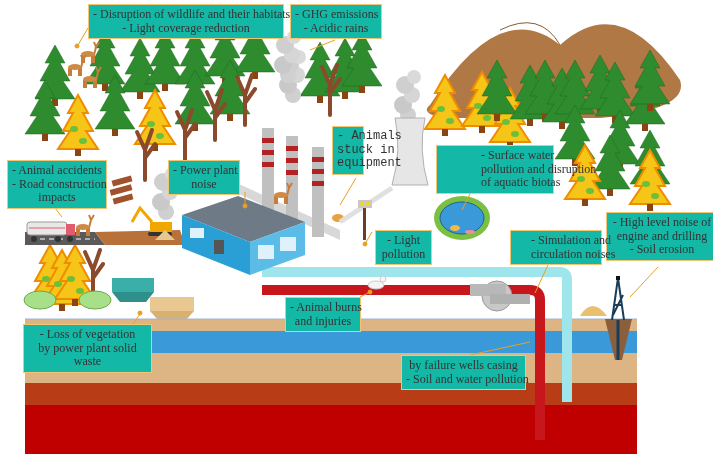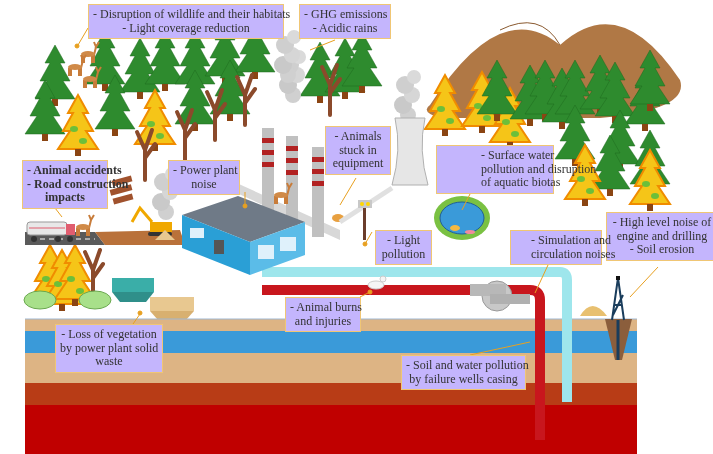--- a/index.html
+++ b/index.html
@@ -1,18 +1,18 @@
 <!DOCTYPE html>
 <html><head>
 <meta charset="utf-8">
 <style>
   html,body{margin:0;padding:0;background:#ffffff;}
   body{width:713px;height:454px;position:relative;overflow:hidden;font-family:"Liberation Serif","DejaVu Serif",serif;}
   #scene{position:absolute;left:0;top:0;width:713px;height:454px;}
-  .label{position:absolute;background:#c4b5fd;border:1px solid #f0c674;color:#333;font-size:12px;line-height:13.5px;text-align:center;box-sizing:border-box;padding:3px 4px;white-space:nowrap;}
+  .label{position:absolute;background:#14b8a6;border:1px solid #f0c674;color:#333;font-size:12px;line-height:13.5px;text-align:center;box-sizing:border-box;padding:3px 4px;white-space:nowrap;}
   .label div{white-space:nowrap;}
 </style>
 </head>
 <body>
 
 <svg id="scene" width="713" height="454" viewBox="0 0 713 454" xmlns="http://www.w3.org/2000/svg">
   <defs>
     <g id="pine">
       <polygon points="0,-40 -10,-22 -5,-22 -15,-4 -8,-4 -20,14 20,14 8,-4 15,-4 5,-22 10,-22" fill="#2e8b2e" stroke="#1f6b1f" stroke-width="0.5"></polygon>
       <rect x="-3" y="14" width="6" height="7" fill="#8b4513"></rect>
@@ -245,34 +245,34 @@
     <line x1="133" y1="324" x2="140" y2="314"></line>
       <circle cx="140" cy="313" r="2" fill="#e8a020"></circle>
     <line x1="470" y1="355" x2="530" y2="342"></line>
   </g>
 </svg>
 
 <div class="label" style="left:88px;top:4px;width:196px;">
   <div>- Disruption of  wildlife and their habitats</div>
   <div>- Light coverage reduction</div>
 </div>
-<div class="label" style="left:299px;top:4px;width:92px;">
+<div class="label" style="left:290px;top:4px;width:92px;">
   <div>- GHG emissions</div>
   <div>- Acidic rains</div>
 </div>
-<div class="label" style="left:22px;top:160px;width:86px;font-weight:bold;">
+<div class="label" style="left:7px;top:160px;width:100px;">
   <div>- Animal accidents</div>
   <div>- Road construction</div>
   <div>impacts</div>
 </div>
 <div class="label" style="left:168px;top:160px;width:72px;">
   <div>- Power plant</div>
   <div>noise</div>
 </div>
-<div class="label" style="left:325px;top:126px;width:66px;">
+<div class="label" style="left:332px;top:126px;width:32px;font-family:Liberation Mono, monospace;">
   <div>- Animals</div>
   <div>stuck in</div>
   <div>equipment</div>
 </div>
 <div class="label" style="left:436px;top:145px;width:118px;padding-left:44px;">
   <div>- Surface water</div>
   <div>pollution and disruption</div>
   <div>of aquatic biotas</div>
 </div>
 <div class="label" style="left:606px;top:212px;width:112px;">
@@ -285,21 +285,21 @@
   <div>pollution</div>
 </div>
 <div class="label" style="left:510px;top:230px;width:92px;padding-left:20px;">
   <div>- Simulation and</div>
   <div>circulation noises</div>
 </div>
 <div class="label" style="left:285px;top:297px;width:76px;">
   <div>- Animal burns</div>
   <div>and injuries</div>
 </div>
-<div class="label" style="left:23px;top:324px;width:108px;margin-left:32px;">
+<div class="label" style="left:23px;top:324px;width:129px;">
   <div>- Loss of vegetation</div>
   <div>by power plant solid</div>
   <div>waste</div>
 </div>
 <div class="label" style="left:401px;top:355px;width:125px;">
+  <div>by failure wells casing</div>
   <div>- Soil and water pollution</div>
-  <div>by failure wells casing</div>
 </div>
 
 </body></html>

